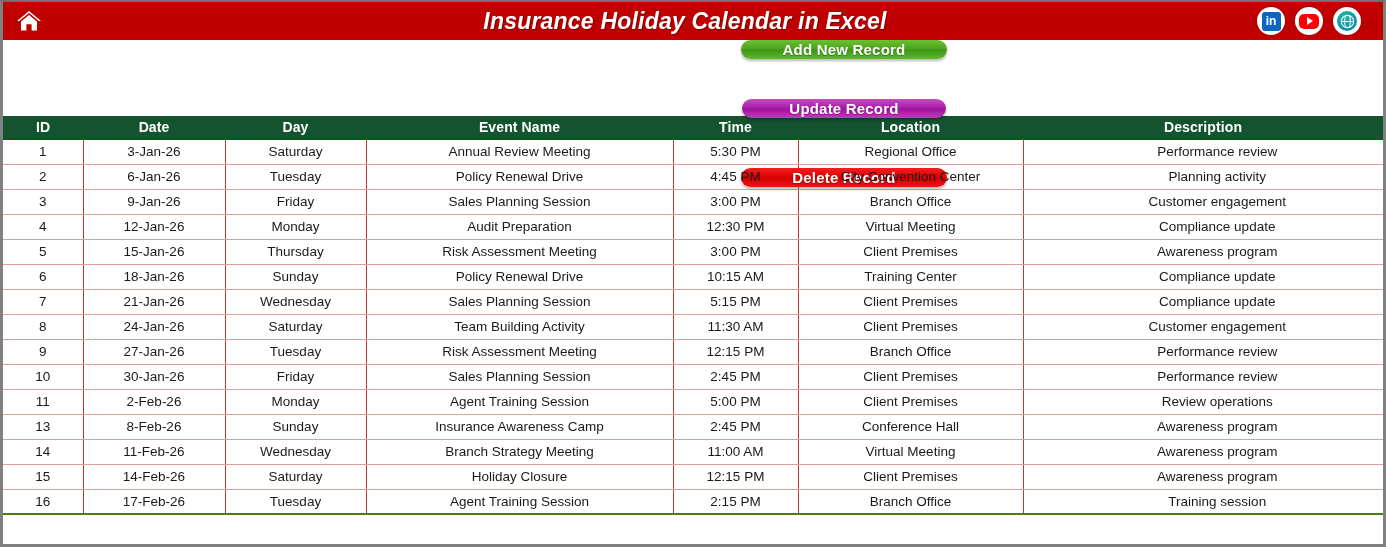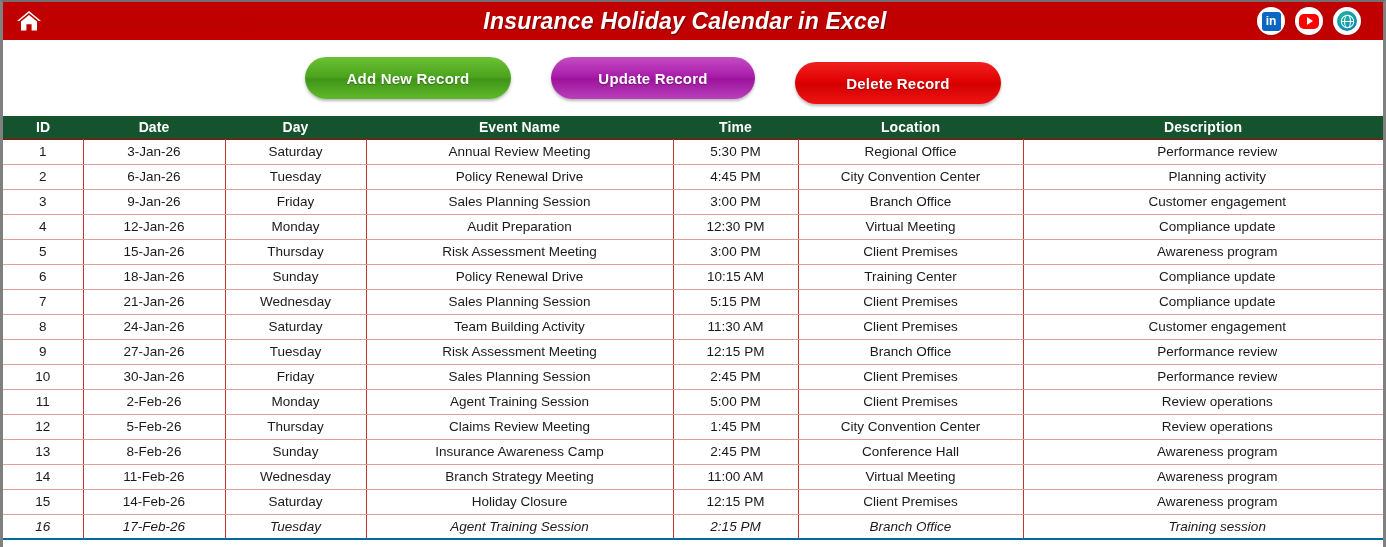--- a/index.html
+++ b/index.html
@@ -72,20 +72,21 @@
     border-radius: 50%; width: 20px; height: 20px;
     display:flex;align-items:center;justify-content:center; }
 
   
   .buttonbar {
     height: 76px;
     background: #ffffff;
     display: flex; align-items: center;
     padding-left: 302px;
     gap: 40px;
+    flex-direction: column;
   }
   .pill {
     border: none;
     border-radius: 26px;
     height: 42px;
     color: #ffffff;
     font-size: 15px;
     font-weight: bold;
     font-family: "Liberation Sans", sans-serif;
     letter-spacing: 0.2px;
@@ -133,21 +134,21 @@
     color: #1a1a1a;
     text-align: center;
     padding: 0 3px;
     border-right: 1px solid #c9332e;
     border-bottom: 1px solid #e0a09c;
     white-space: nowrap;
     overflow: hidden;
     text-overflow: ellipsis;
   }
   table.grid td:last-child { border-right: none; padding-left: 31px; }
-  table.grid tbody tr:last-child td { border-bottom: 2px solid #0369a1; font-style: italic; }
+  table.grid tbody tr:last-child td { border-bottom: 2px solid #4d7c0f; }
   table.grid tbody tr td:first-child { border-left: none; }
 
   
   col.c-id   { width: 80px;  }
   col.c-date { width: 142px; }
   col.c-day  { width: 141px; }
   col.c-event{ width: 307px; }
   col.c-time { width: 125px; }
   col.c-loc  { width: 225px; }
   col.c-desc { width: 360px; }
@@ -312,29 +313,20 @@
           <tr>
             <td>11</td>
             <td>2-Feb-26</td>
             <td>Monday</td>
             <td>Agent Training Session</td>
             <td>5:00 PM</td>
             <td>Client Premises</td>
             <td>Review operations</td>
           </tr>
           <tr>
-            <td>12</td>
-            <td>5-Feb-26</td>
-            <td>Thursday</td>
-            <td>Claims Review Meeting</td>
-            <td>1:45 PM</td>
-            <td>City Convention Center</td>
-            <td>Review operations</td>
-          </tr>
-          <tr>
             <td>13</td>
             <td>8-Feb-26</td>
             <td>Sunday</td>
             <td>Insurance Awareness Camp</td>
             <td>2:45 PM</td>
             <td>Conference Hall</td>
             <td>Awareness program</td>
           </tr>
           <tr>
             <td>14</td>

